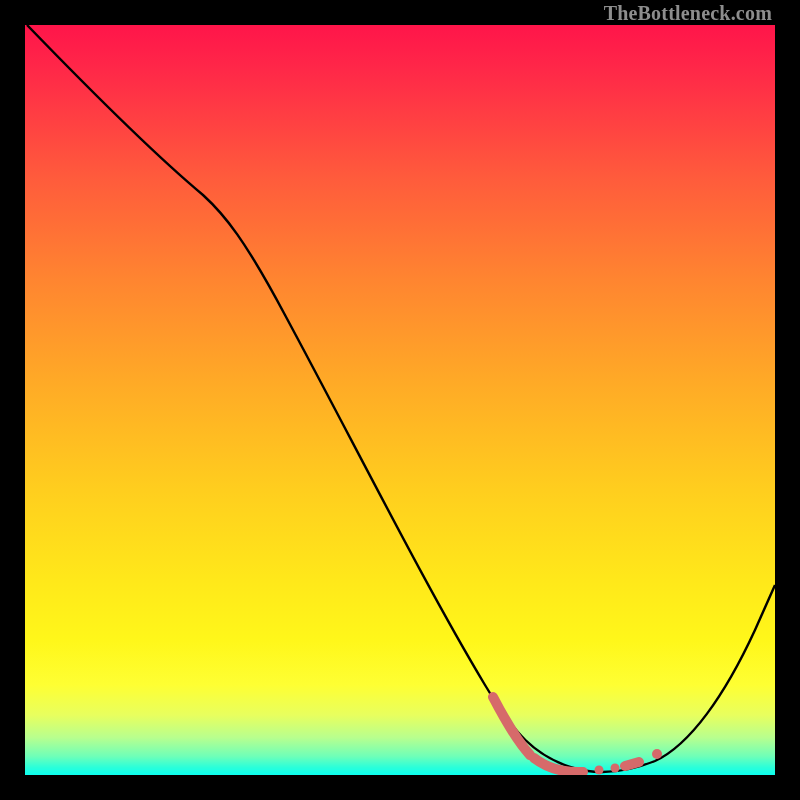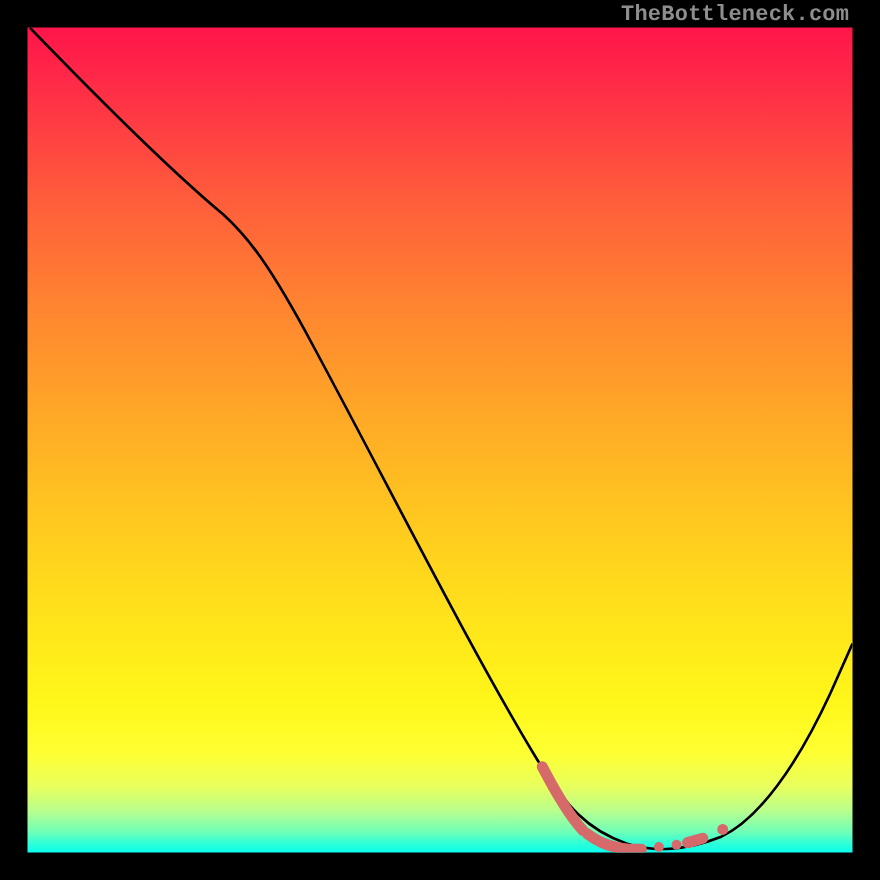--- a/index.html
+++ b/index.html
@@ -45,21 +45,21 @@
     position: absolute;
     left: 0;
     top: 0;
     width: 750px;
     height: 750px;
   }
   .watermark {
     position: absolute;
     top: 2px;
     right: 28px;
-    font-family: Liberation Mono, monospace;
+    font-family: Liberation Serif, serif;
     font-size: 20px;
     font-weight: 600;
     color: #8d8d8d;
     letter-spacing: 0.2px;
   }
 </style>
 </head>
 <body>
 
 <div class="watermark">TheBottleneck.com</div>

